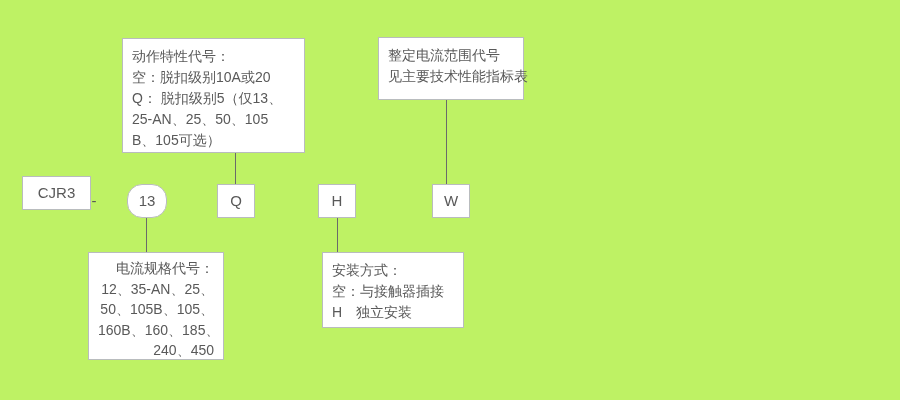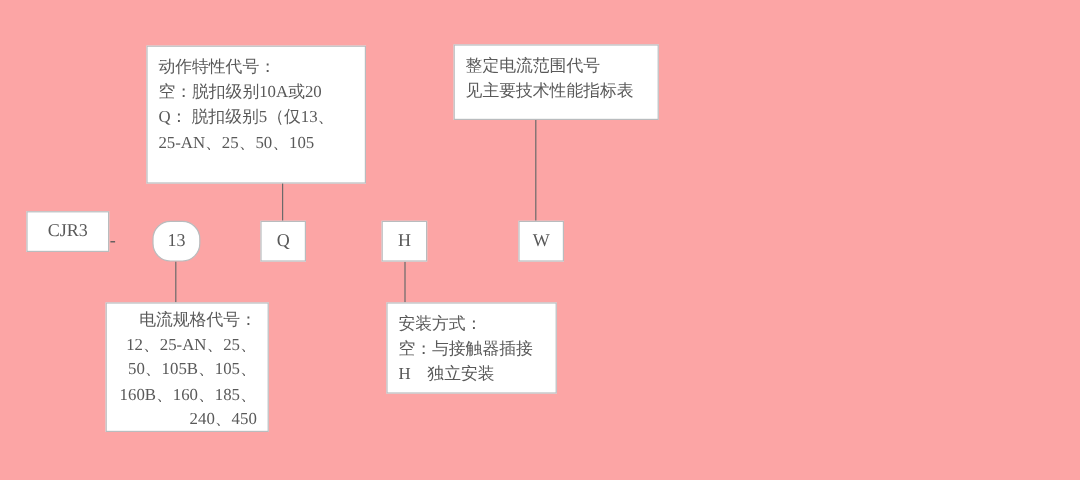--- a/index.html
+++ b/index.html
@@ -4,22 +4,22 @@
 <style>
   html, body {
     margin: 0;
     padding: 0;
     background: #ffffff;
   }
   .canvas {
     position: relative;
     width: 900px;
     height: 400px;
-    background: #fca5a5;
-    font-family: Liberation Serif, serif;
+    background: #bef264;
+    font-family: Liberation Sans, sans-serif;
     color: #595959;
     overflow: hidden;
   }
   .box {
     position: absolute;
     box-sizing: border-box;
     border: 1px solid #b9bcbe;
     background: #ffffff;
   }
   .callout {
@@ -50,21 +50,21 @@
     line-height: 34px;
   }
   .connector {
     position: absolute;
     width: 1px;
     background: #6a6a6a;
   }
 
   
   .box-action-callout   { left: 122px; top: 38px;  width: 183px; height: 115px; }
-  .box-setting-callout  { left: 378px; top: 37px;  width: 171px; height: 63px;  }
+  .box-setting-callout  { left: 378px; top: 37px;  width: 146px; height: 63px;  }
   .box-prefix           { left: 22px;  top: 176px; width: 69px;  height: 34px;  }
   .dash                 { left: 84px;  top: 184px; width: 20px;  height: 34px;  }
   .box-current-code     { left: 127px; top: 184px; width: 40px;  height: 34px; border-radius: 15px;  }
   .box-action-code      { left: 217px; top: 184px; width: 38px;  height: 34px;  }
   .box-mounting-code    { left: 318px; top: 184px; width: 38px;  height: 34px;  }
   .box-setting-code     { left: 432px; top: 184px; width: 38px;  height: 34px;  }
   .box-current-callout  { left: 88px;  top: 252px; width: 136px; height: 108px; }
   .box-mounting-callout { left: 322px; top: 252px; width: 142px; height: 76px;  }
 
   .conn-action   { left: 235px; top: 153px; height: 31px; }
@@ -75,20 +75,21 @@
 </head>
 <body>
 
 <div class="canvas">
 
   <div class="box callout box-action-callout">
     <div class="ln">动作特性代号：</div>
     <div class="ln">空：脱扣级别10A或20</div>
     <div class="ln">Q： 脱扣级别5（仅13、</div>
     <div class="ln">25-AN、25、50、105</div>
+    <div class="ln">B、105可选）</div>
   </div>
 
   <div class="box callout box-setting-callout">
     <div class="ln">整定电流范围代号</div>
     <div class="ln">见主要技术性能指标表</div>
   </div>
 
   <div class="connector conn-action"></div>
   <div class="connector conn-setting"></div>
   <div class="connector conn-current"></div>
@@ -96,21 +97,21 @@
 
   <div class="box codebox box-prefix">CJR3</div>
   <div class="sep dash">-</div>
   <div class="box codebox box-current-code">13</div>
   <div class="box codebox box-action-code">Q</div>
   <div class="box codebox box-mounting-code">H</div>
   <div class="box codebox box-setting-code">W</div>
 
   <div class="box callout callout-tight box-current-callout">
     <div class="ln">电流规格代号：</div>
-    <div class="ln">12、25-AN、25、</div>
+    <div class="ln">12、35-AN、25、</div>
     <div class="ln">50、105B、105、</div>
     <div class="ln">160B、160、185、</div>
     <div class="ln">240、450</div>
   </div>
 
   <div class="box callout box-mounting-callout">
     <div class="ln">安装方式：</div>
     <div class="ln">空：与接触器插接</div>
     <div class="ln">H　独立安装</div>
   </div>

